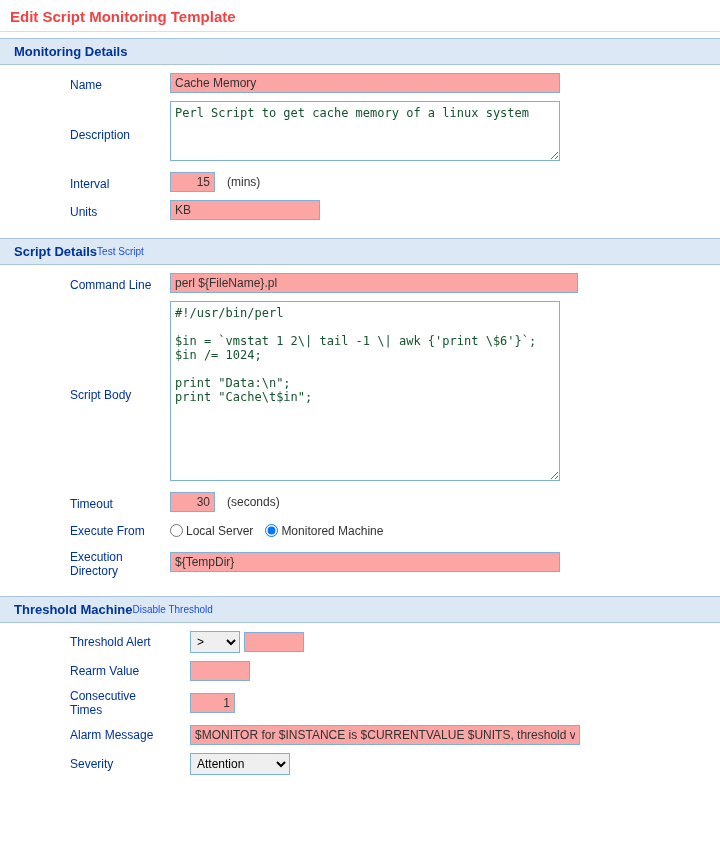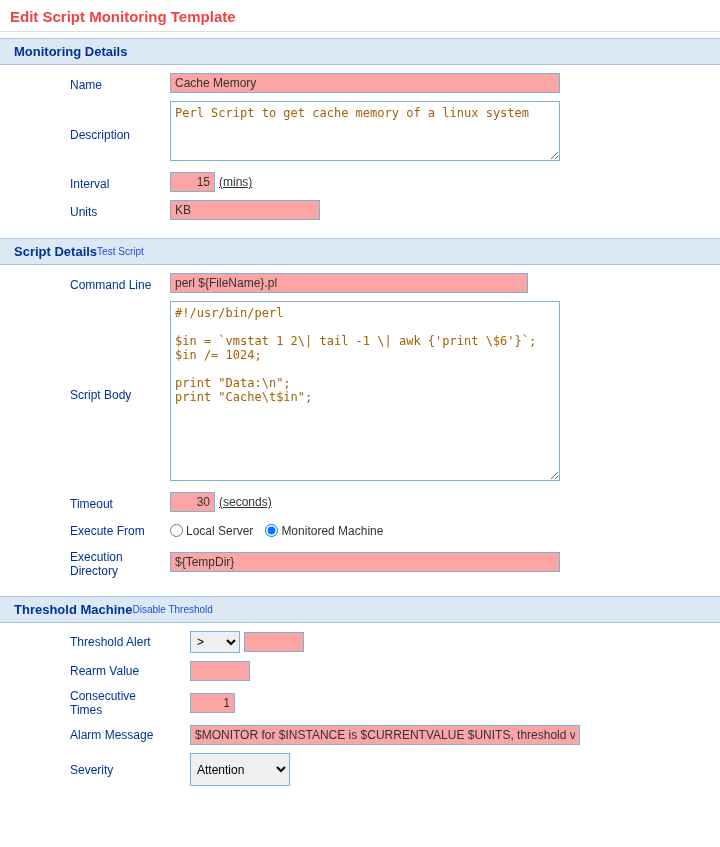--- a/index.html
+++ b/index.html
@@ -57,39 +57,38 @@
     input[type="text"] {
       border: 1px solid #7fb0d8;
       padding: 2px 4px;
       font-size: 12px;
       color: #333;
       background: #fca5a5;
     }
     .input-name { width: 390px; }
     .input-interval { width: 45px; text-align: right; }
     .input-units { width: 150px; }
-    .input-command { width: 358px; }
+    .input-command { width: 408px; }
     .input-timeout { width: 45px; text-align: right; }
     .input-exec-dir { width: 390px; }
     textarea {
       border: 1px solid #7fb0d8;
       padding: 4px;
       font-size: 12px;
-      color: #a16207;
+      color: #14532d;
       background: #fff;
       resize: both;
       font-family: monospace;
     }
     .textarea-desc { width: 390px; height: 60px; }
     .textarea-script { width: 390px; height: 180px; }
     .inline-text {
       font-size: 12px;
       color: #333;
-      margin-left: 4px;
-      text-decoration: underline;
+      margin-left: 12px;
     }
     .radio-group {
       display: flex;
       align-items: center;
       gap: 12px;
       padding-top: 3px;
     }
     .radio-group label {
       font-size: 12px;
       color: #333;
@@ -120,21 +119,21 @@
       border: 1px solid #7fb0d8;
       font-size: 12px;
       padding: 1px 2px;
       height: 22px;
       width: 50px;
     }
     select.severity-select {
       border: 1px solid #7fb0d8;
       font-size: 12px;
       padding: 1px 2px;
-      height: 33px;
+      height: 22px;
       width: 100px;
     }
     .input-threshold { width: 60px; }
     .input-rearm { width: 60px; }
     .input-consec { width: 45px; text-align: right; }
     .input-alarm { width: 390px; }
     .spacer-top { height: 6px; }
   </style>
 </head>
 <body>

